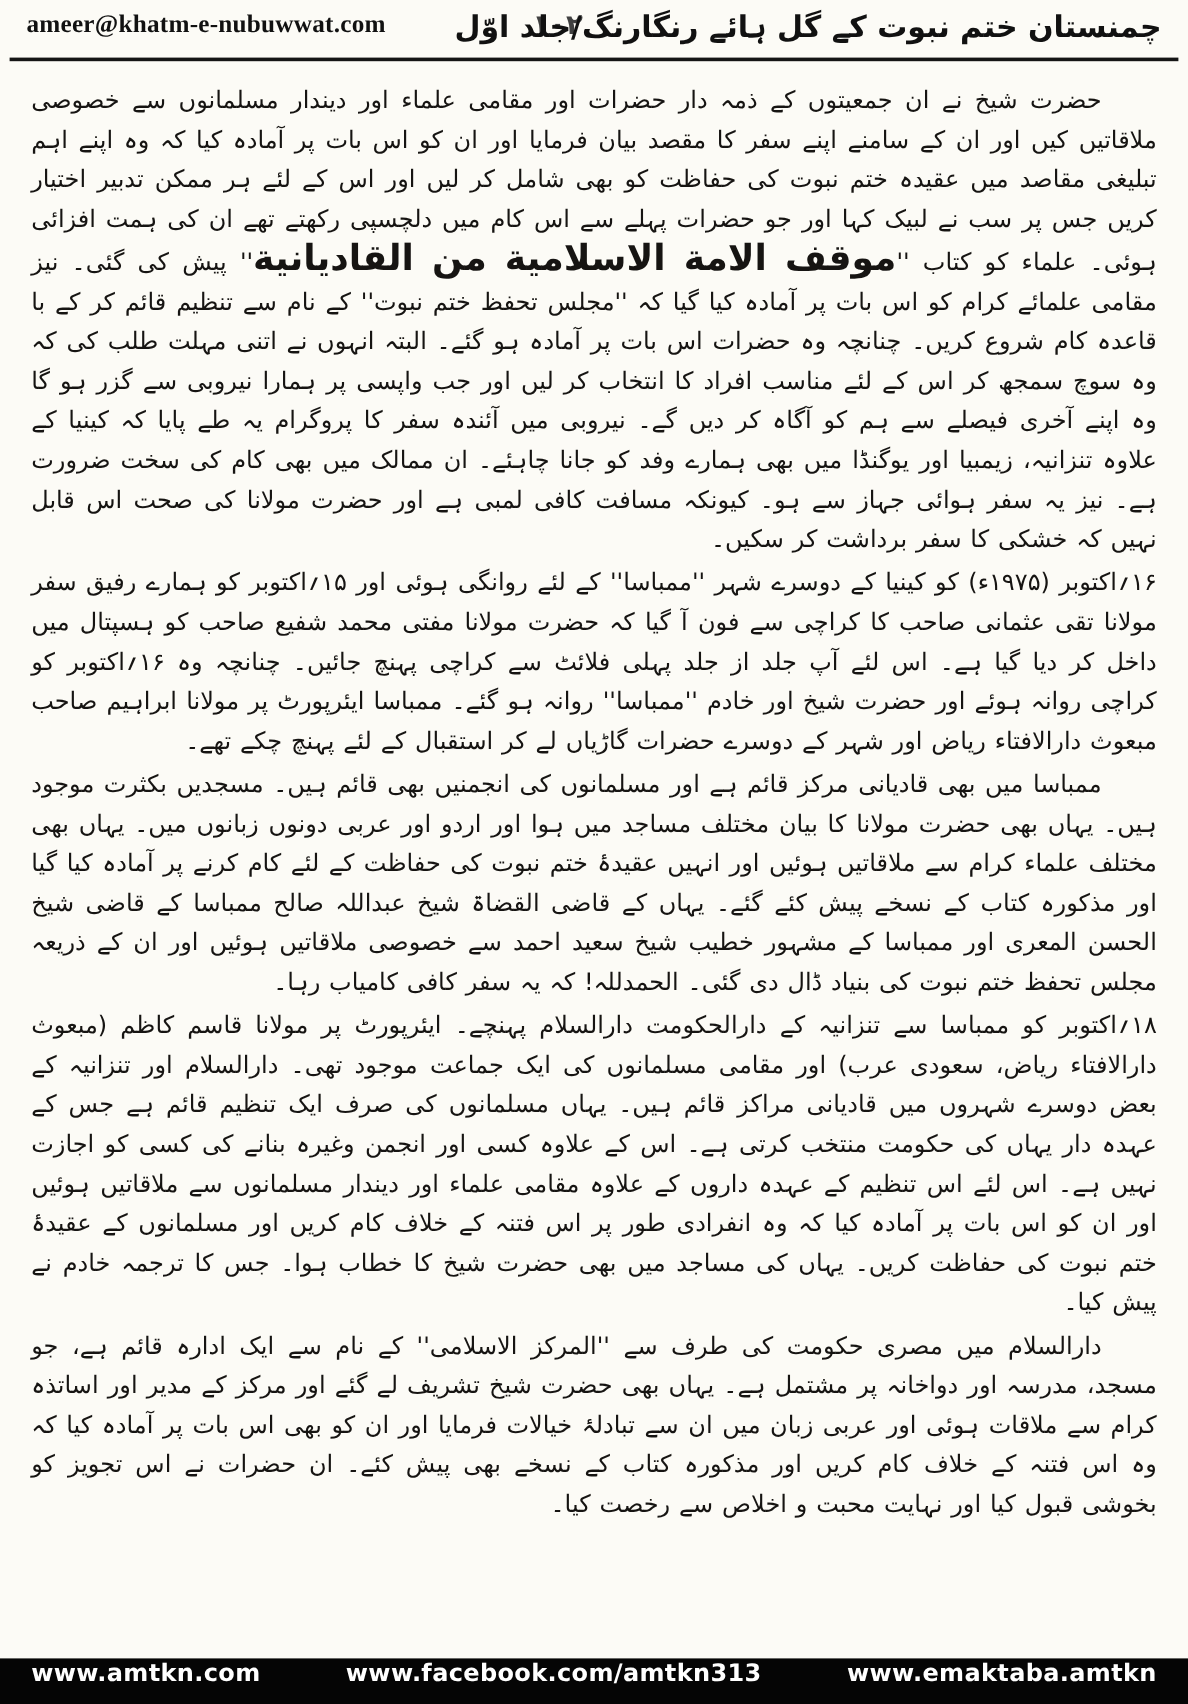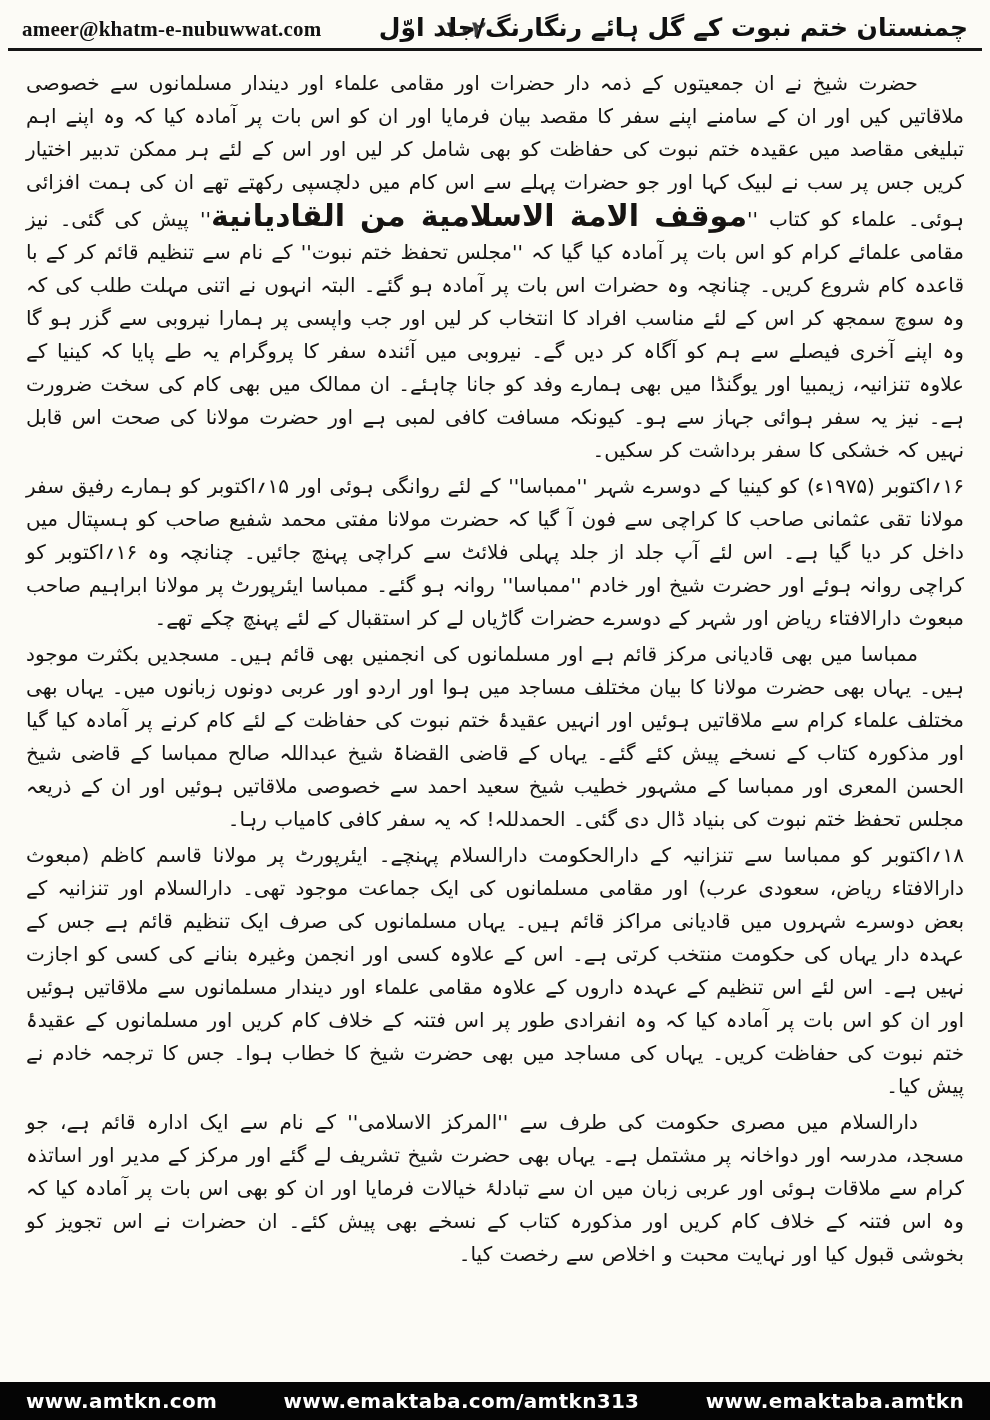--- a/index.html
+++ b/index.html
@@ -11,21 +11,21 @@
     background: #fcfbf6;
     box-sizing: border-box;
     overflow: hidden;
     font-family: "DejaVu Sans", sans-serif;
     color: #161412;
   }
   
   .hdr {
     display: flex;
     justify-content: space-between;
-    align-items: flex-end;
+    align-items: flex-start;
     padding: 8px 22px 4px 22px;
     height: 34px;
   }
   .hdr-email {
     font-family: "Liberation Serif", serif;
     font-weight: bold;
     font-size: 21px;
     letter-spacing: 0.2px;
     color: #111;
   }
@@ -67,21 +67,21 @@
   .bold { font-weight: normal; }
   
   .footer {
     position: absolute;
     left: 0; right: 0; bottom: 0;
     height: 38px;
     background: #050505;
     color: #ffffff;
     display: flex;
     justify-content: space-between;
-    align-items: center;
+    align-items: flex-start;
     padding: 0 26px;
     font-family: "DejaVu Sans", sans-serif;
     font-weight: bold;
     font-size: 20px;
     letter-spacing: 0.3px;
   }
   .footer span { cursor: pointer; }
 </style>
 </head>
 <body>
@@ -99,17 +99,17 @@
   <main class="body" id="body-paragraphs">
       <p class="para indent"><span>حضرت شیخ نے ان جمعیتوں کے ذمہ دار حضرات اور مقامی علماء اور دیندار مسلمانوں سے خصوصی ملاقاتیں کیں اور ان کے سامنے اپنے سفر کا مقصد بیان فرمایا اور ان کو اس بات پر آمادہ کیا کہ وہ اپنے اہم تبلیغی مقاصد میں عقیدہ ختم نبوت کی حفاظت کو بھی شامل کر لیں اور اس کے لئے ہر ممکن تدبیر اختیار کریں جس پر سب نے لبیک کہا اور جو حضرات پہلے سے اس کام میں دلچسپی رکھتے تھے ان کی ہمت افزائی ہوئی۔ علماء کو کتاب ''</span><span class="book-title">موقف الامة الاسلامية من القاديانية</span><span>'' پیش کی گئی۔ نیز مقامی علمائے کرام کو اس بات پر آمادہ کیا گیا کہ ''مجلس تحفظ ختم نبوت'' کے نام سے تنظیم قائم کر کے با قاعدہ کام شروع کریں۔ چنانچہ وہ حضرات اس بات پر آمادہ ہو گئے۔ البتہ انہوں نے اتنی مہلت طلب کی کہ وہ سوچ سمجھ کر اس کے لئے مناسب افراد کا انتخاب کر لیں اور جب واپسی پر ہمارا نیروبی سے گزر ہو گا وہ اپنے آخری فیصلے سے ہم کو آگاہ کر دیں گے۔ نیروبی میں آئندہ سفر کا پروگرام یہ طے پایا کہ کینیا کے علاوہ تنزانیہ، زیمبیا اور یوگنڈا میں بھی ہمارے وفد کو جانا چاہئے۔ ان ممالک میں بھی کام کی سخت ضرورت ہے۔ نیز یہ سفر ہوائی جہاز سے ہو۔ کیونکہ مسافت کافی لمبی ہے اور حضرت مولانا کی صحت اس قابل نہیں کہ خشکی کا سفر برداشت کر سکیں۔</span></p>
       <p class="para"><span>۱۶؍اکتوبر (۱۹۷۵ء) کو کینیا کے دوسرے شہر ''ممباسا'' کے لئے روانگی ہوئی اور ۱۵؍اکتوبر کو ہمارے رفیق سفر مولانا تقی عثمانی صاحب کا کراچی سے فون آ گیا کہ حضرت مولانا مفتی محمد شفیع صاحب کو ہسپتال میں داخل کر دیا گیا ہے۔ اس لئے آپ جلد از جلد پہلی فلائٹ سے کراچی پہنچ جائیں۔ چنانچہ وہ ۱۶؍اکتوبر کو کراچی روانہ ہوئے اور حضرت شیخ اور خادم ''ممباسا'' روانہ ہو گئے۔ ممباسا ایئرپورٹ پر مولانا ابراہیم صاحب مبعوث دارالافتاء ریاض اور شہر کے دوسرے حضرات گاڑیاں لے کر استقبال کے لئے پہنچ چکے تھے۔</span></p>
       <p class="para indent"><span>ممباسا میں بھی قادیانی مرکز قائم ہے اور مسلمانوں کی انجمنیں بھی قائم ہیں۔ مسجدیں بکثرت موجود ہیں۔ یہاں بھی حضرت مولانا کا بیان مختلف مساجد میں ہوا اور اردو اور عربی دونوں زبانوں میں۔ یہاں بھی مختلف علماء کرام سے ملاقاتیں ہوئیں اور انہیں عقیدۂ ختم نبوت کی حفاظت کے لئے کام کرنے پر آمادہ کیا گیا اور مذکورہ کتاب کے نسخے پیش کئے گئے۔ یہاں کے قاضی القضاۃ شیخ عبداللہ صالح ممباسا کے قاضی شیخ الحسن المعری اور ممباسا کے مشہور خطیب شیخ سعید احمد سے خصوصی ملاقاتیں ہوئیں اور ان کے ذریعہ مجلس تحفظ ختم نبوت کی بنیاد ڈال دی گئی۔ </span><span class="bold">الحمدللہ!</span><span> کہ یہ سفر کافی کامیاب رہا۔</span></p>
       <p class="para"><span>۱۸؍اکتوبر کو ممباسا سے تنزانیہ کے دارالحکومت دارالسلام پہنچے۔ ایئرپورٹ پر مولانا قاسم کاظم (مبعوث دارالافتاء ریاض، سعودی عرب) اور مقامی مسلمانوں کی ایک جماعت موجود تھی۔ دارالسلام اور تنزانیہ کے بعض دوسرے شہروں میں قادیانی مراکز قائم ہیں۔ یہاں مسلمانوں کی صرف ایک تنظیم قائم ہے جس کے عہدہ دار یہاں کی حکومت منتخب کرتی ہے۔ اس کے علاوہ کسی اور انجمن وغیرہ بنانے کی کسی کو اجازت نہیں ہے۔ اس لئے اس تنظیم کے عہدہ داروں کے علاوہ مقامی علماء اور دیندار مسلمانوں سے ملاقاتیں ہوئیں اور ان کو اس بات پر آمادہ کیا کہ وہ انفرادی طور پر اس فتنہ کے خلاف کام کریں اور مسلمانوں کے عقیدۂ ختم نبوت کی حفاظت کریں۔ یہاں کی مساجد میں بھی حضرت شیخ کا خطاب ہوا۔ جس کا ترجمہ خادم نے پیش کیا۔</span></p>
       <p class="para indent"><span>دارالسلام میں مصری حکومت کی طرف سے ''المرکز الاسلامی'' کے نام سے ایک ادارہ قائم ہے، جو مسجد، مدرسہ اور دواخانہ پر مشتمل ہے۔ یہاں بھی حضرت شیخ تشریف لے گئے اور مرکز کے مدیر اور اساتذہ کرام سے ملاقات ہوئی اور عربی زبان میں ان سے تبادلۂ خیالات فرمایا اور ان کو بھی اس بات پر آمادہ کیا کہ وہ اس فتنہ کے خلاف کام کریں اور مذکورہ کتاب کے نسخے بھی پیش کئے۔ ان حضرات نے اس تجویز کو بخوشی قبول کیا اور نہایت محبت و اخلاص سے رخصت کیا۔</span></p>
     </main>
 
   <footer class="footer">
     <span>www.amtkn.com</span>
-    <span>www.emaktaba.com/amtkn313</span>
+    <span>www.facebook.com/amtkn313</span>
     <span>www.emaktaba.amtkn</span>
   </footer>
 
 </div>
 
 </body></html>

